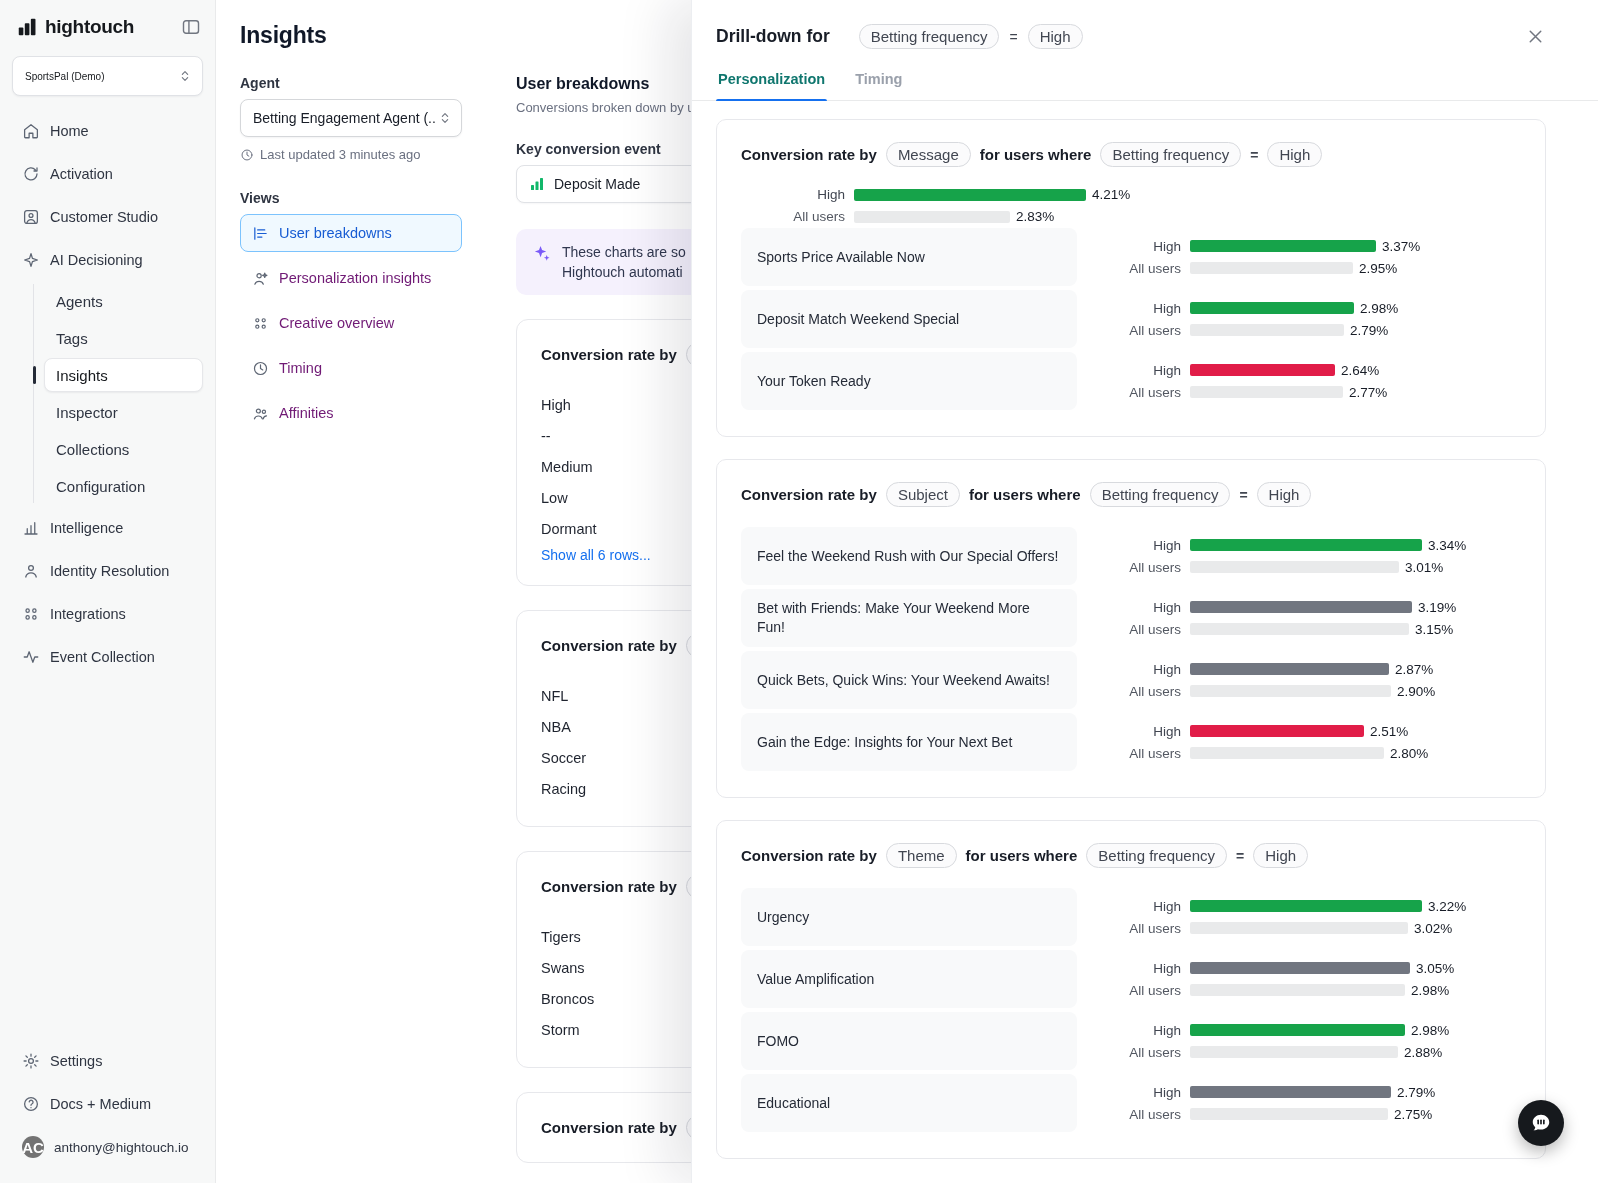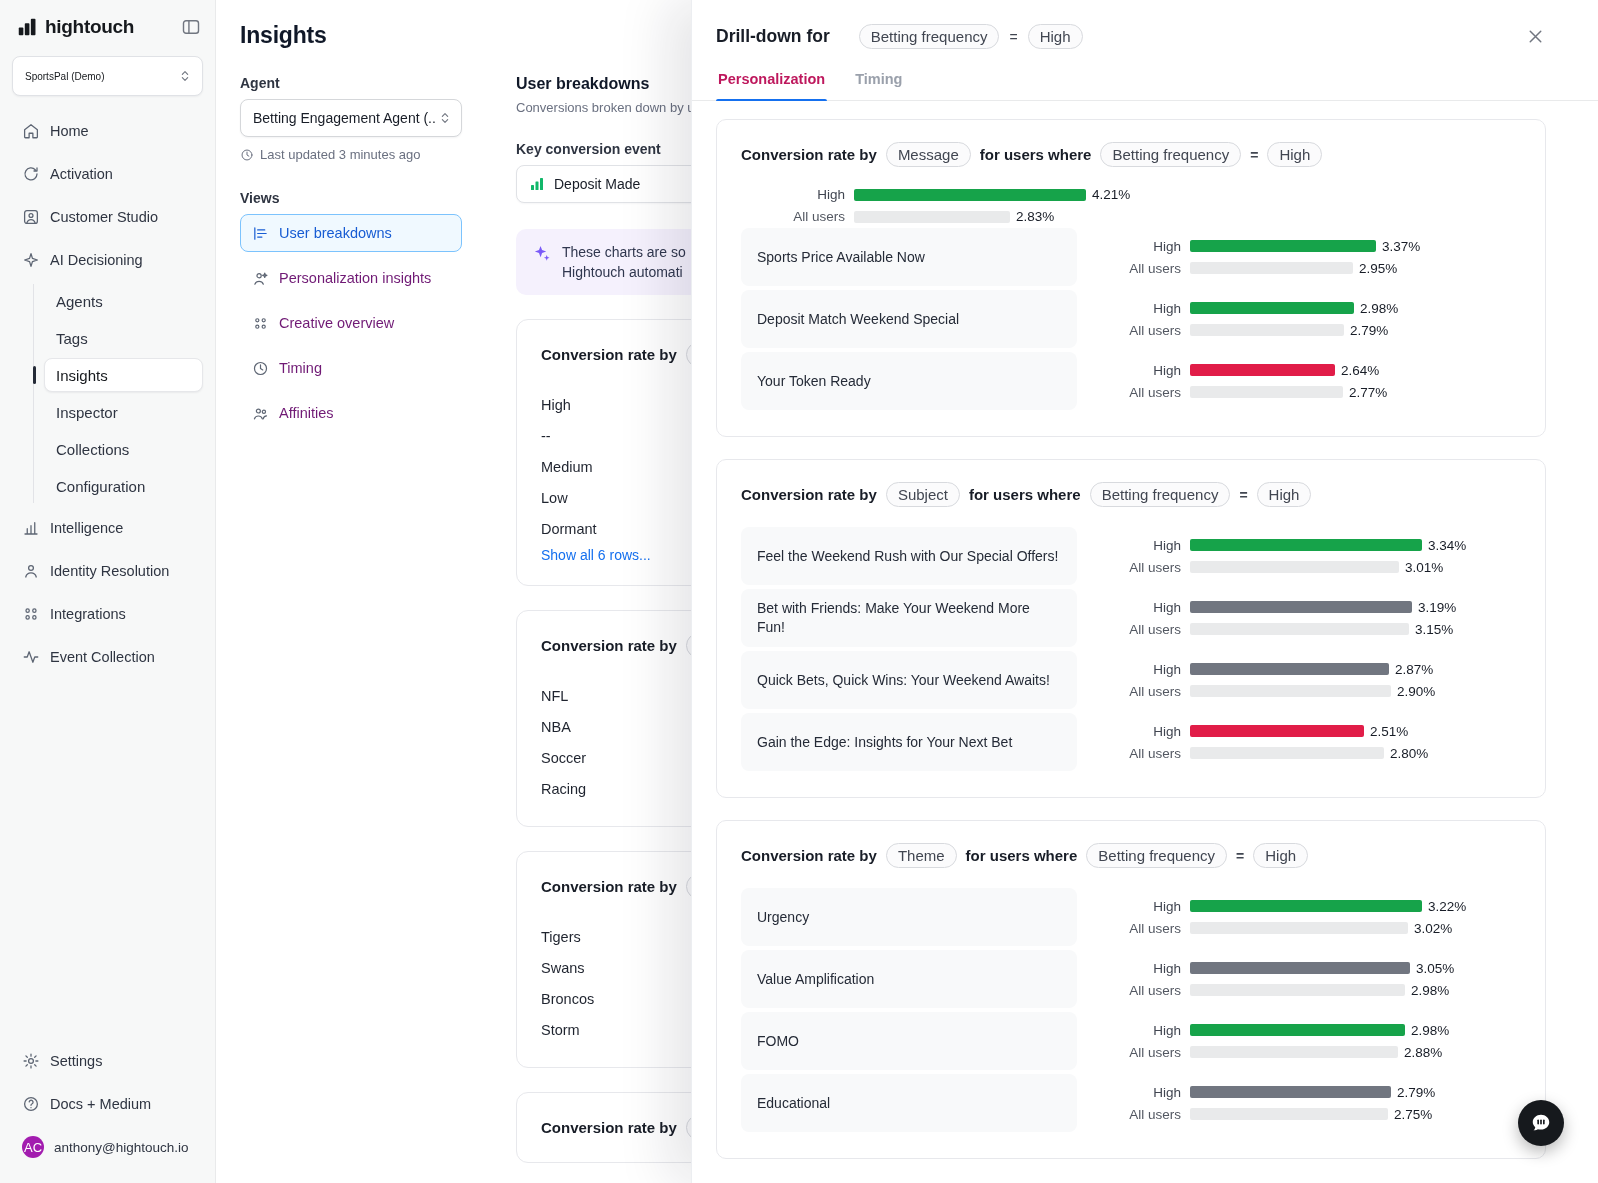--- a/index.html
+++ b/index.html
@@ -25,21 +25,21 @@
   .nav{padding:6px 12px 0;flex:1;overflow:hidden}
   .nav-item{display:flex;align-items:center;height:38px;gap:10px;padding:0 10px;border-radius:8px;
             font-size:14.5px;color:#2f3542;cursor:pointer;margin-bottom:5px}
   .nav-item .icon{width:18px;height:18px;color:#5d6573}
   .nav-children{margin:0 0 6px 21px;border-left:1px solid #e2e3e7}
   .nav-child{position:relative;display:flex;align-items:center;height:34px;margin:3px 0 3px 10px;
              padding:0 11px;border-radius:8px;font-size:15px;color:#2f3542;cursor:pointer;border:1px solid transparent}
   .nav-child.active{background:#fff;border-color:#e6e7ea;box-shadow:0 1px 2px rgba(16,24,40,.06);font-weight:500;color:#16191d}
   .nav-child.active::before{content:"";position:absolute;left:-12px;top:7px;bottom:7px;width:2.5px;border-radius:2px;background:#252b37}
   .sidebar-footer{padding:8px 12px 12px}
-  .avatar{width:22px;height:22px;border-radius:50%;background:#a21caf;color:#fff;font-size:13px;font-weight:400;
+  .avatar{width:22px;height:22px;border-radius:50%;background:#737373;color:#fff;font-size:15px;font-weight:700;
           display:flex;align-items:center;justify-content:center;flex:none}
   .account-label{font-size:13.5px;color:#2f3542;white-space:nowrap;overflow:hidden}
 
   
   .main{position:absolute;left:216px;top:0;right:0;bottom:0;background:#fff;overflow:hidden;z-index:1}
   .page-title{font-size:23px;font-weight:700;color:#101828;padding:22px 0 0 24px;letter-spacing:-.2px}
   .content{display:flex;padding:26px 0 0 24px}
   .controls{width:276px;flex:none}
   .label-sm{font-size:14px;font-weight:600;color:#2f3542;margin-bottom:8px}
   .select{width:222px;height:38px;border:1px solid #d5d7da;border-radius:8px;background:#fff;display:flex;align-items:center;
@@ -76,21 +76,21 @@
 
   
   .drilldown{position:absolute;left:691px;top:0;right:0;bottom:0;background:#fff;border-left:1px solid #eceef1;
              box-shadow:-24px 0 48px rgba(16,24,40,.10);display:flex;flex-direction:column;z-index:10}
   .dd-header{display:flex;align-items:center;gap:10px;padding:24px 52px 20px 24px}
   .dd-title{font-size:17.5px;font-weight:700;color:#181d27;margin-right:19px}
   .dd-eq{font-size:14px;color:#414651}
   .dd-close{margin-left:auto;width:21px;height:21px;color:#717680;cursor:pointer}
   .dd-tabs{display:flex;gap:26px;padding:0 24px;border-bottom:1px solid #e9eaeb}
   .dd-tab{font-size:14.5px;font-weight:600;color:#9aa0ab;padding:2px 2px 13px;cursor:pointer;position:relative}
-  .dd-tab.active{color:#be185d}
+  .dd-tab.active{color:#0f766e}
   .dd-tab.active::after{content:"";position:absolute;left:0;right:0;bottom:-1px;height:2.5px;background:#1570ef;border-radius:2px 2px 0 0}
   .dd-body{flex:1;overflow-y:auto;padding:18px 52px 24px 24px}
   .dd-card{border:1px solid #e7e8ec;border-radius:10px;padding:22px 24px;margin-bottom:22px;background:#fff}
   .dd-card-title{display:flex;align-items:center;gap:9px;font-size:15px;font-weight:600;color:#181d27;margin-bottom:20px;white-space:nowrap}
   .dd-row{display:flex;align-items:center;margin-bottom:4px}
   .dd-msg{width:336px;min-height:58px;background:#f8f9fa;border-radius:8px;display:flex;align-items:center;
           padding:8px 16px;font-size:14px;color:#252b37;flex:none;line-height:19px}
   .dd-metrics{flex:1;padding-left:12px;display:flex;flex-direction:column;gap:7px}
   .metric-line{display:flex;align-items:center}
   .m-label{width:92px;text-align:right;font-size:13.5px;color:#414651;flex:none}

